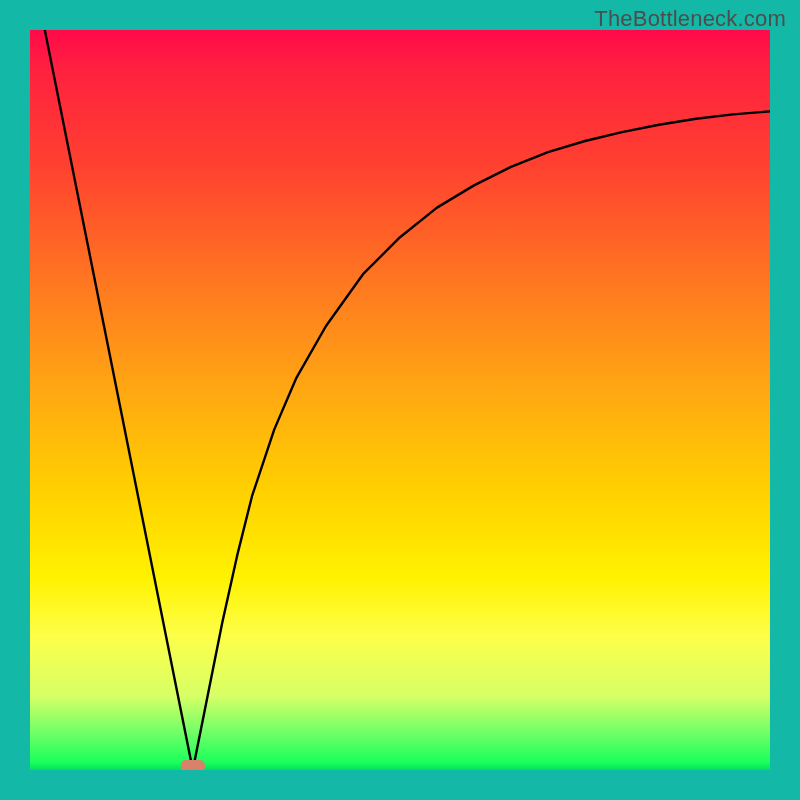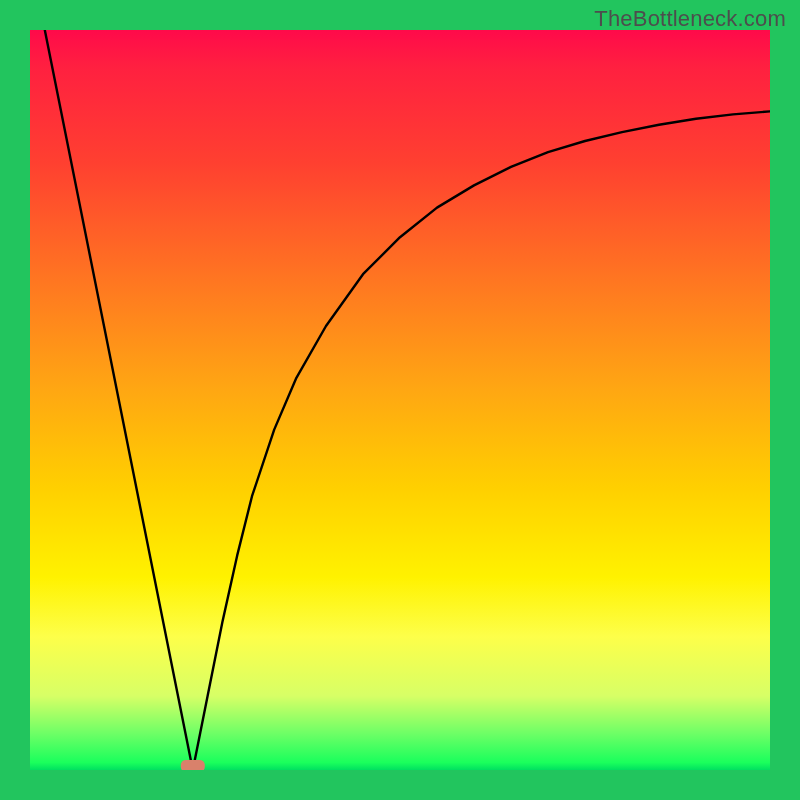--- a/index.html
+++ b/index.html
@@ -8,21 +8,21 @@
     width: 800px;
     height: 800px;
     overflow: hidden;
     background: #000;
     font-family: Arial, Helvetica, sans-serif;
   }
   .frame {
     position: relative;
     width: 800px;
     height: 800px;
-    background: #22c55e;
+    background: #14b8a6;
   }
   .plot {
     position: absolute;
     left: 30px;
     top: 30px;
     width: 740px;
     height: 740px;
     background: linear-gradient(
       to bottom,
       #ff0a4a 0%,

